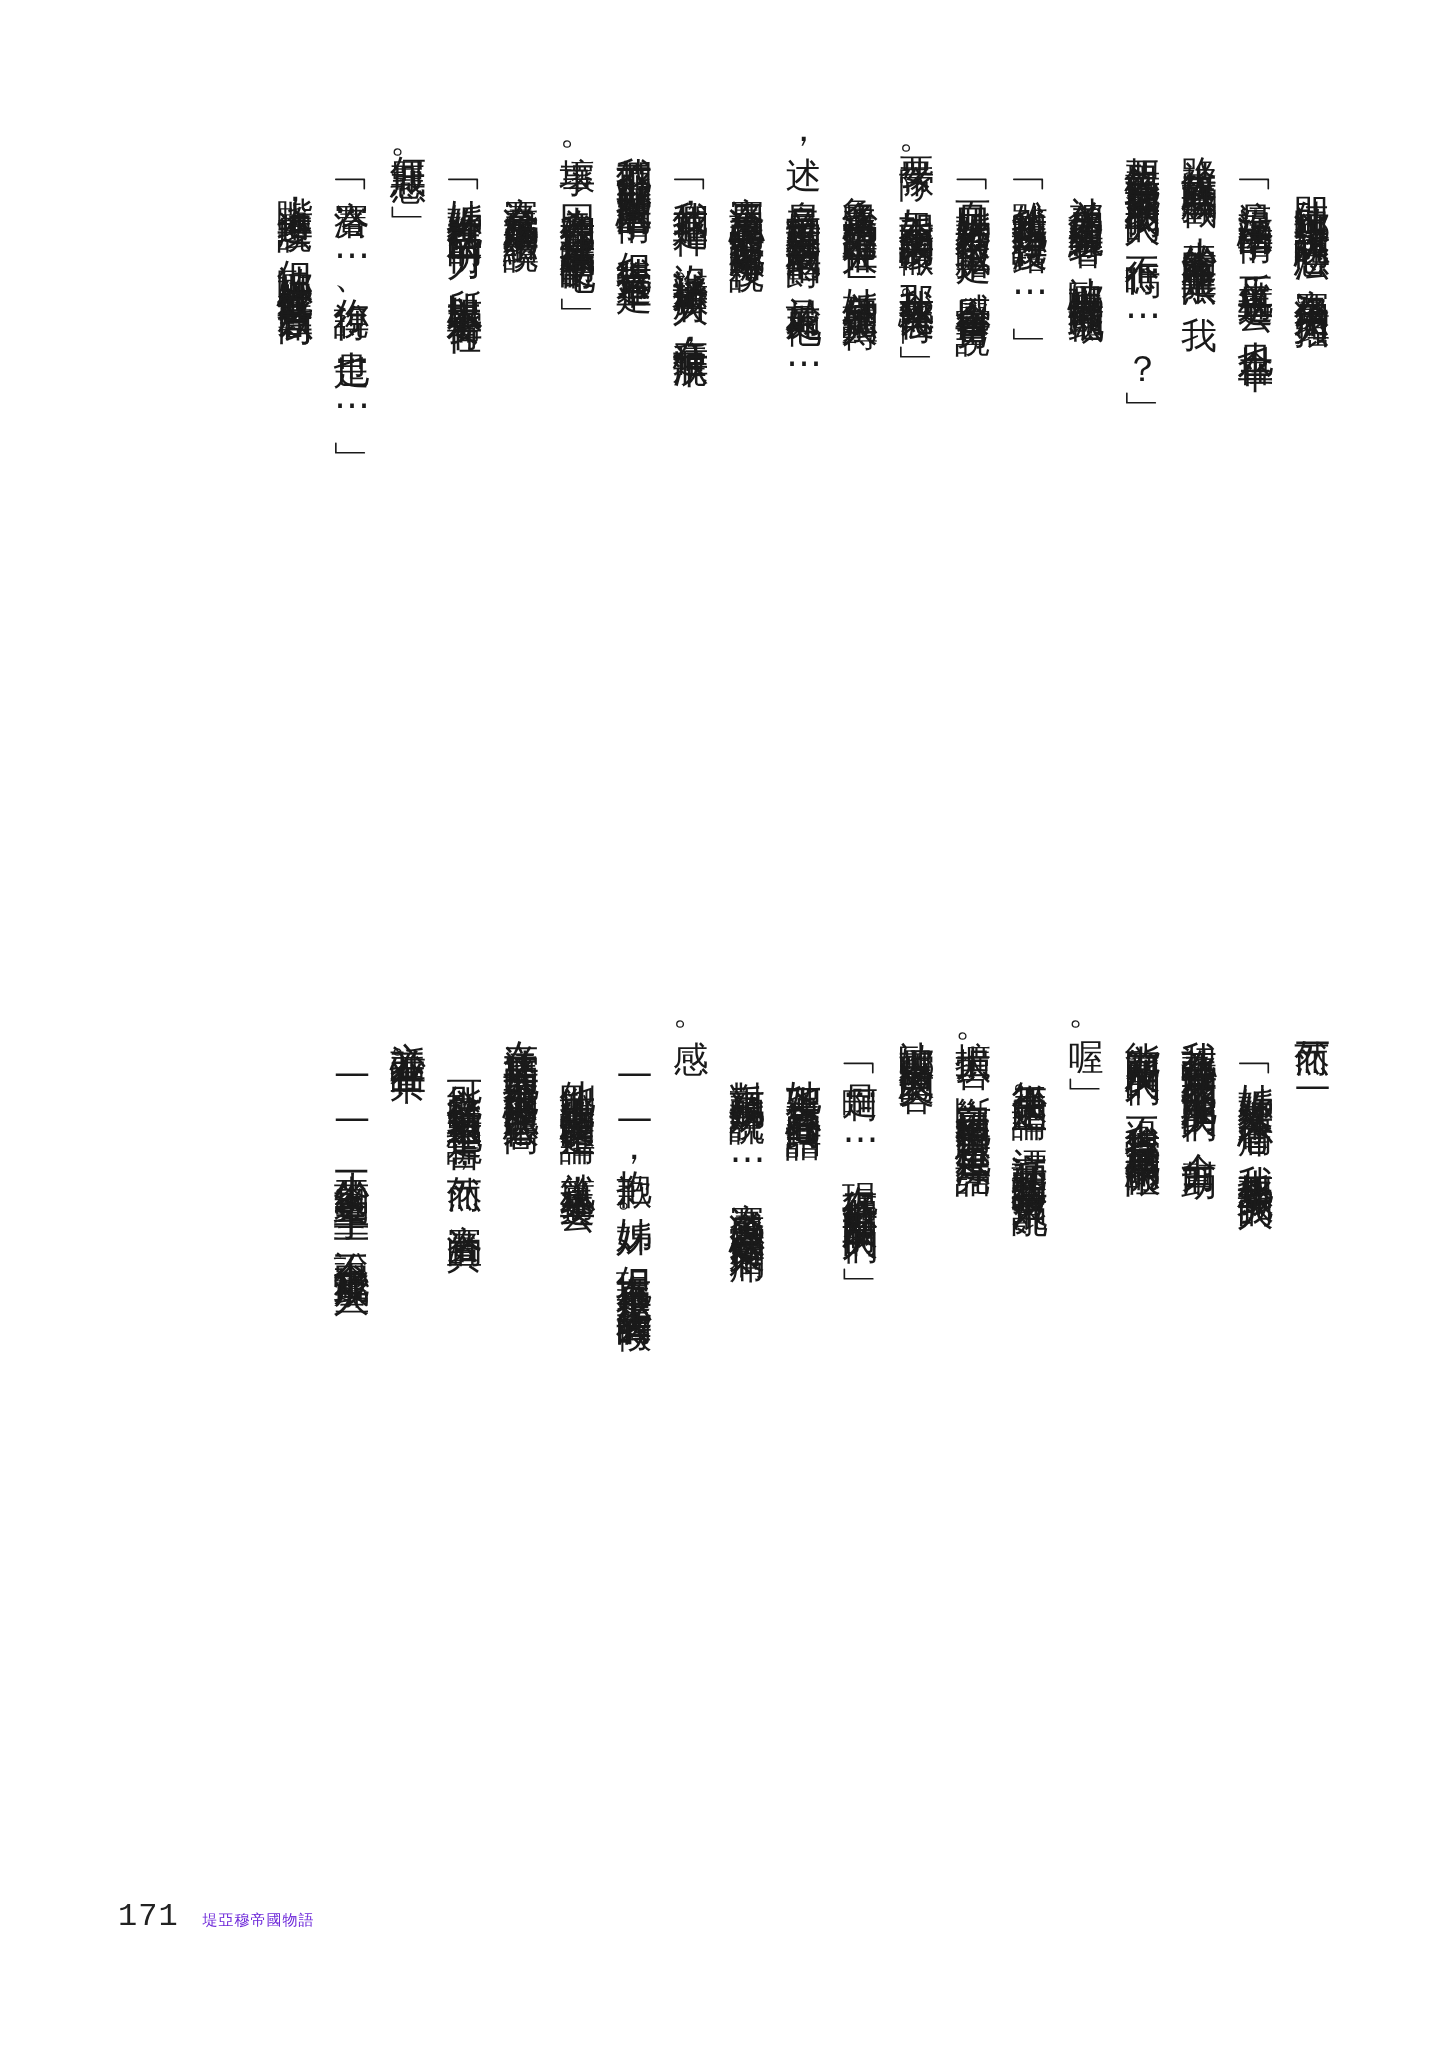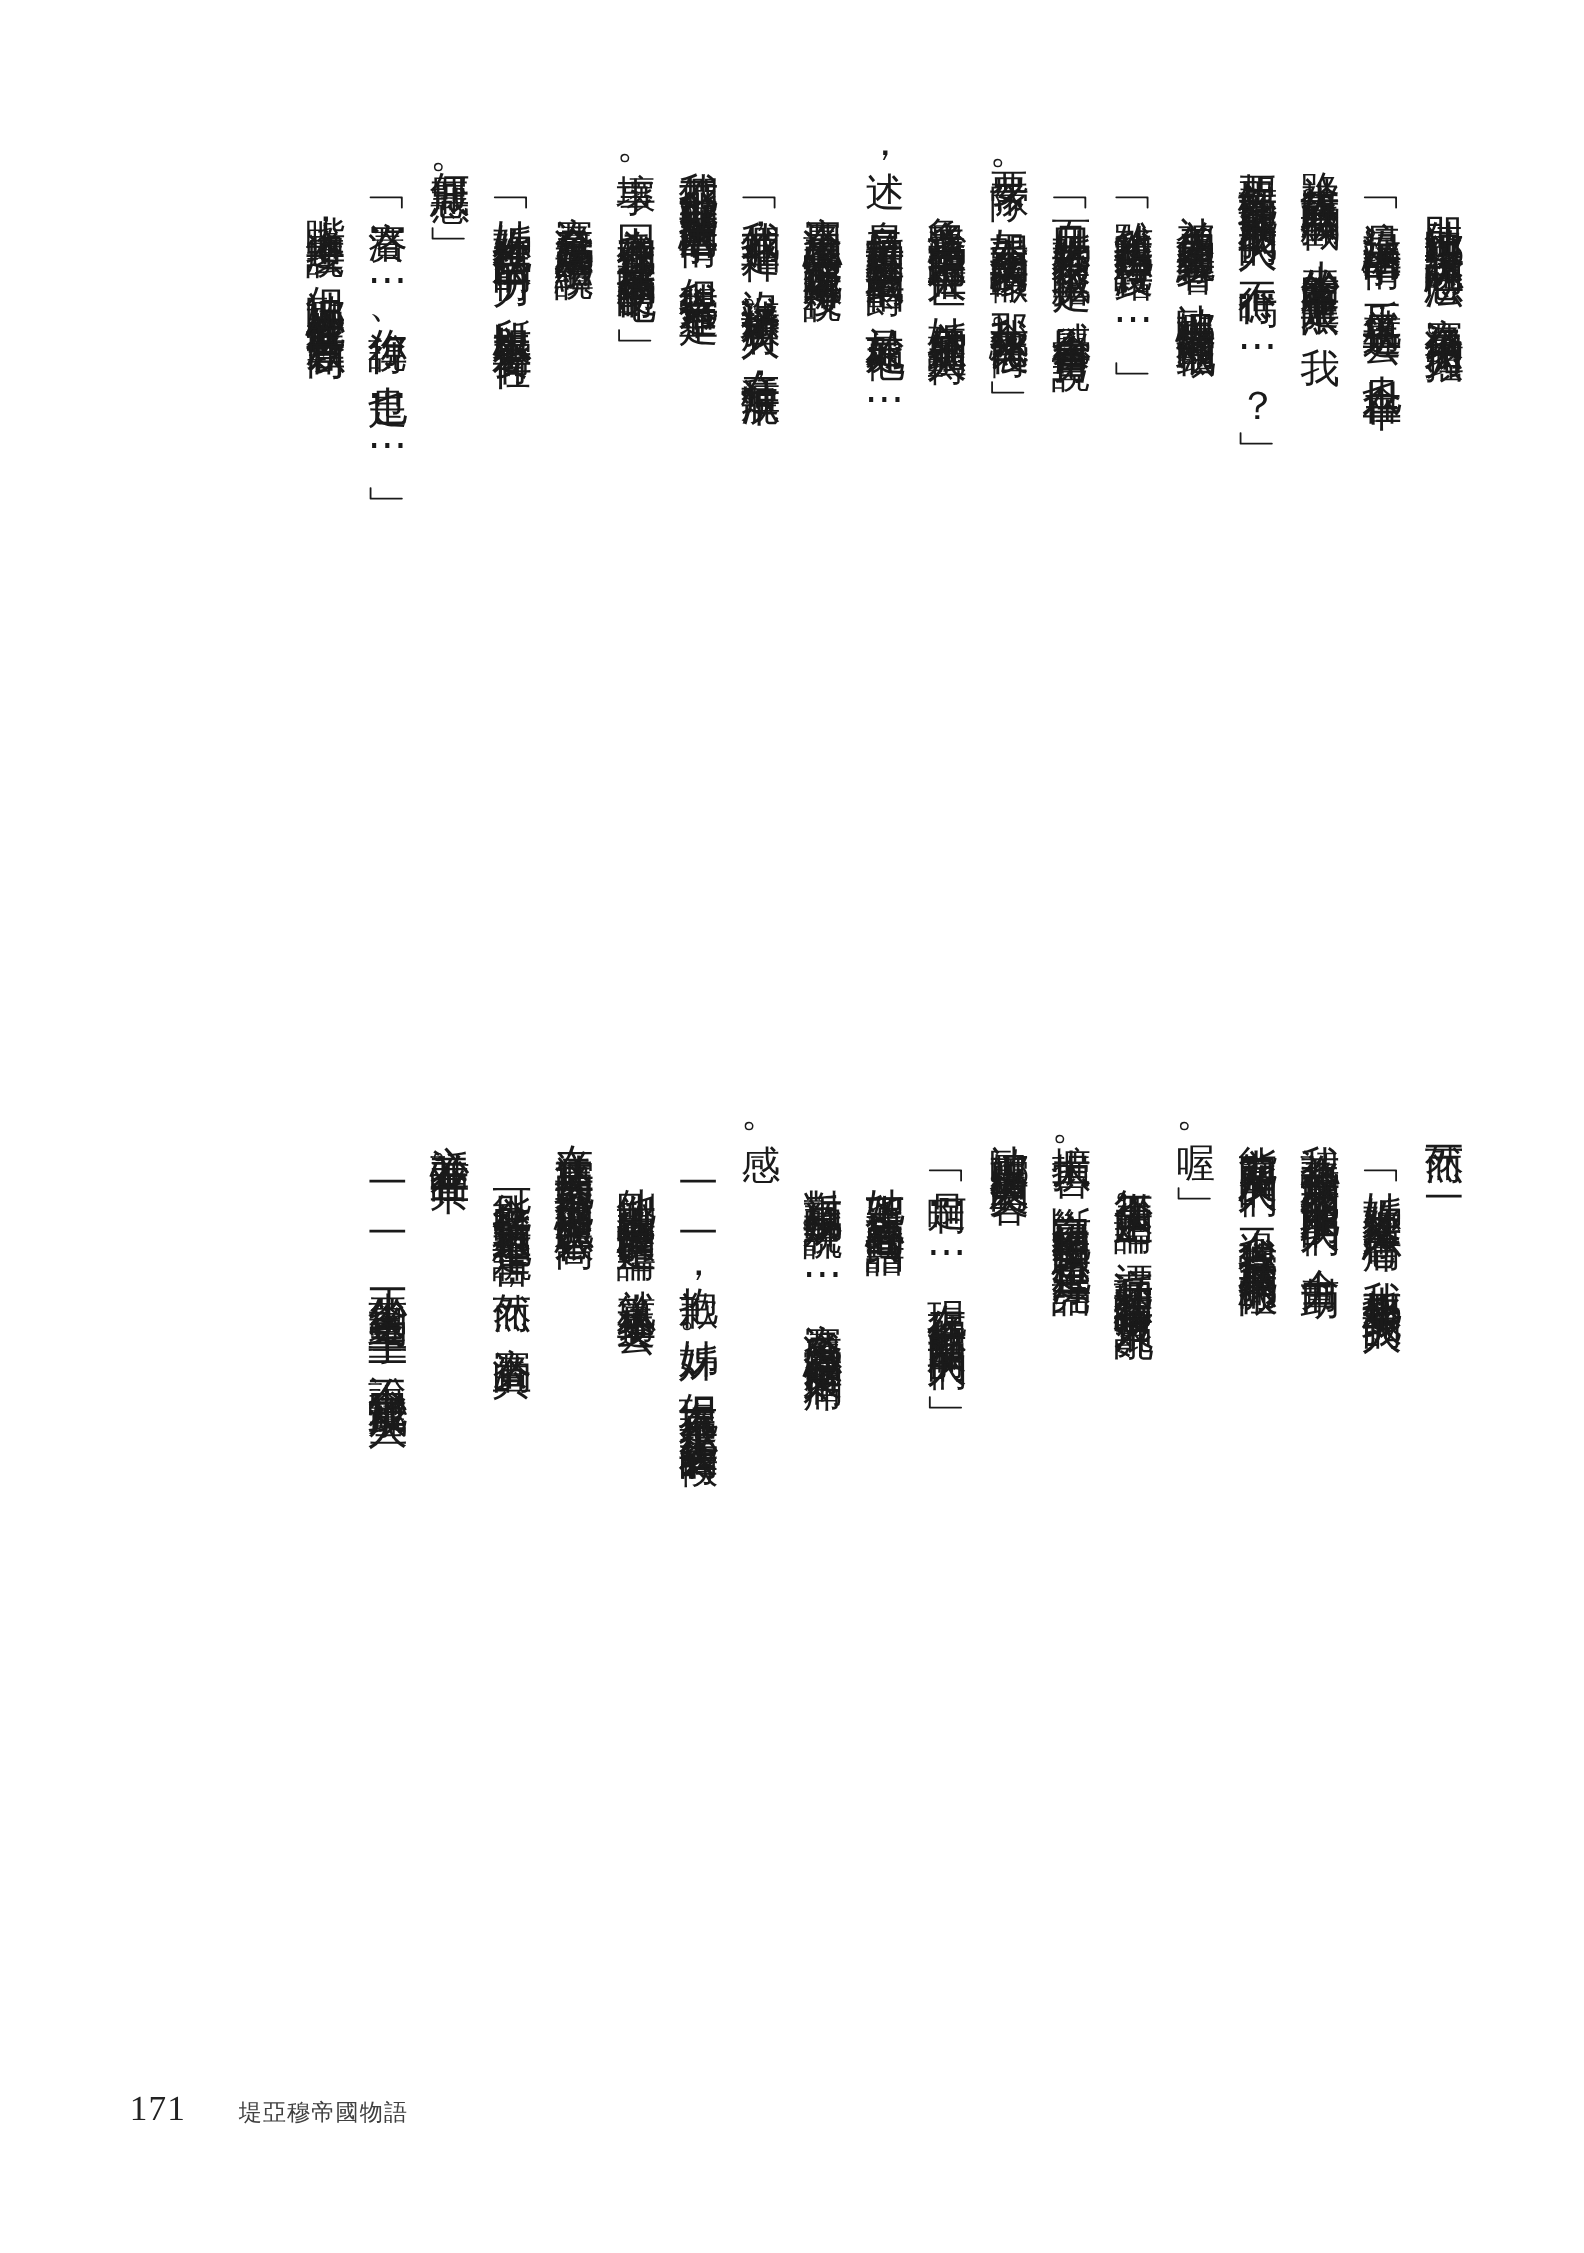--- a/index.html
+++ b/index.html
@@ -52,29 +52,29 @@
   }
   .footer {
     position: absolute;
     left: 118px;
     top: 1898px;
     height: 50px;
     display: flex;
     align-items: baseline;
   }
   .page-number {
-    font-family: Liberation Serif, serif;
+    font-family: Liberation Mono, monospace;
     font-size: 32px;
     color: #222;
     letter-spacing: 1px;
   }
   .book-title {
-    margin-left: 48px;
-    font-size: 21px;
-    color: #404040;
+    margin-left: 24px;
+    font-size: 15px;
+    color: #6d28d9;
     letter-spacing: 1px;
   }
 </style>
 </head>
 <body>
 
 <div class="page">
 
   <div class="text-block block-top">
     <p class="col indent">即使迪歐娜設法訴說內心想法，賽洛仍然用力搖頭。</p>

